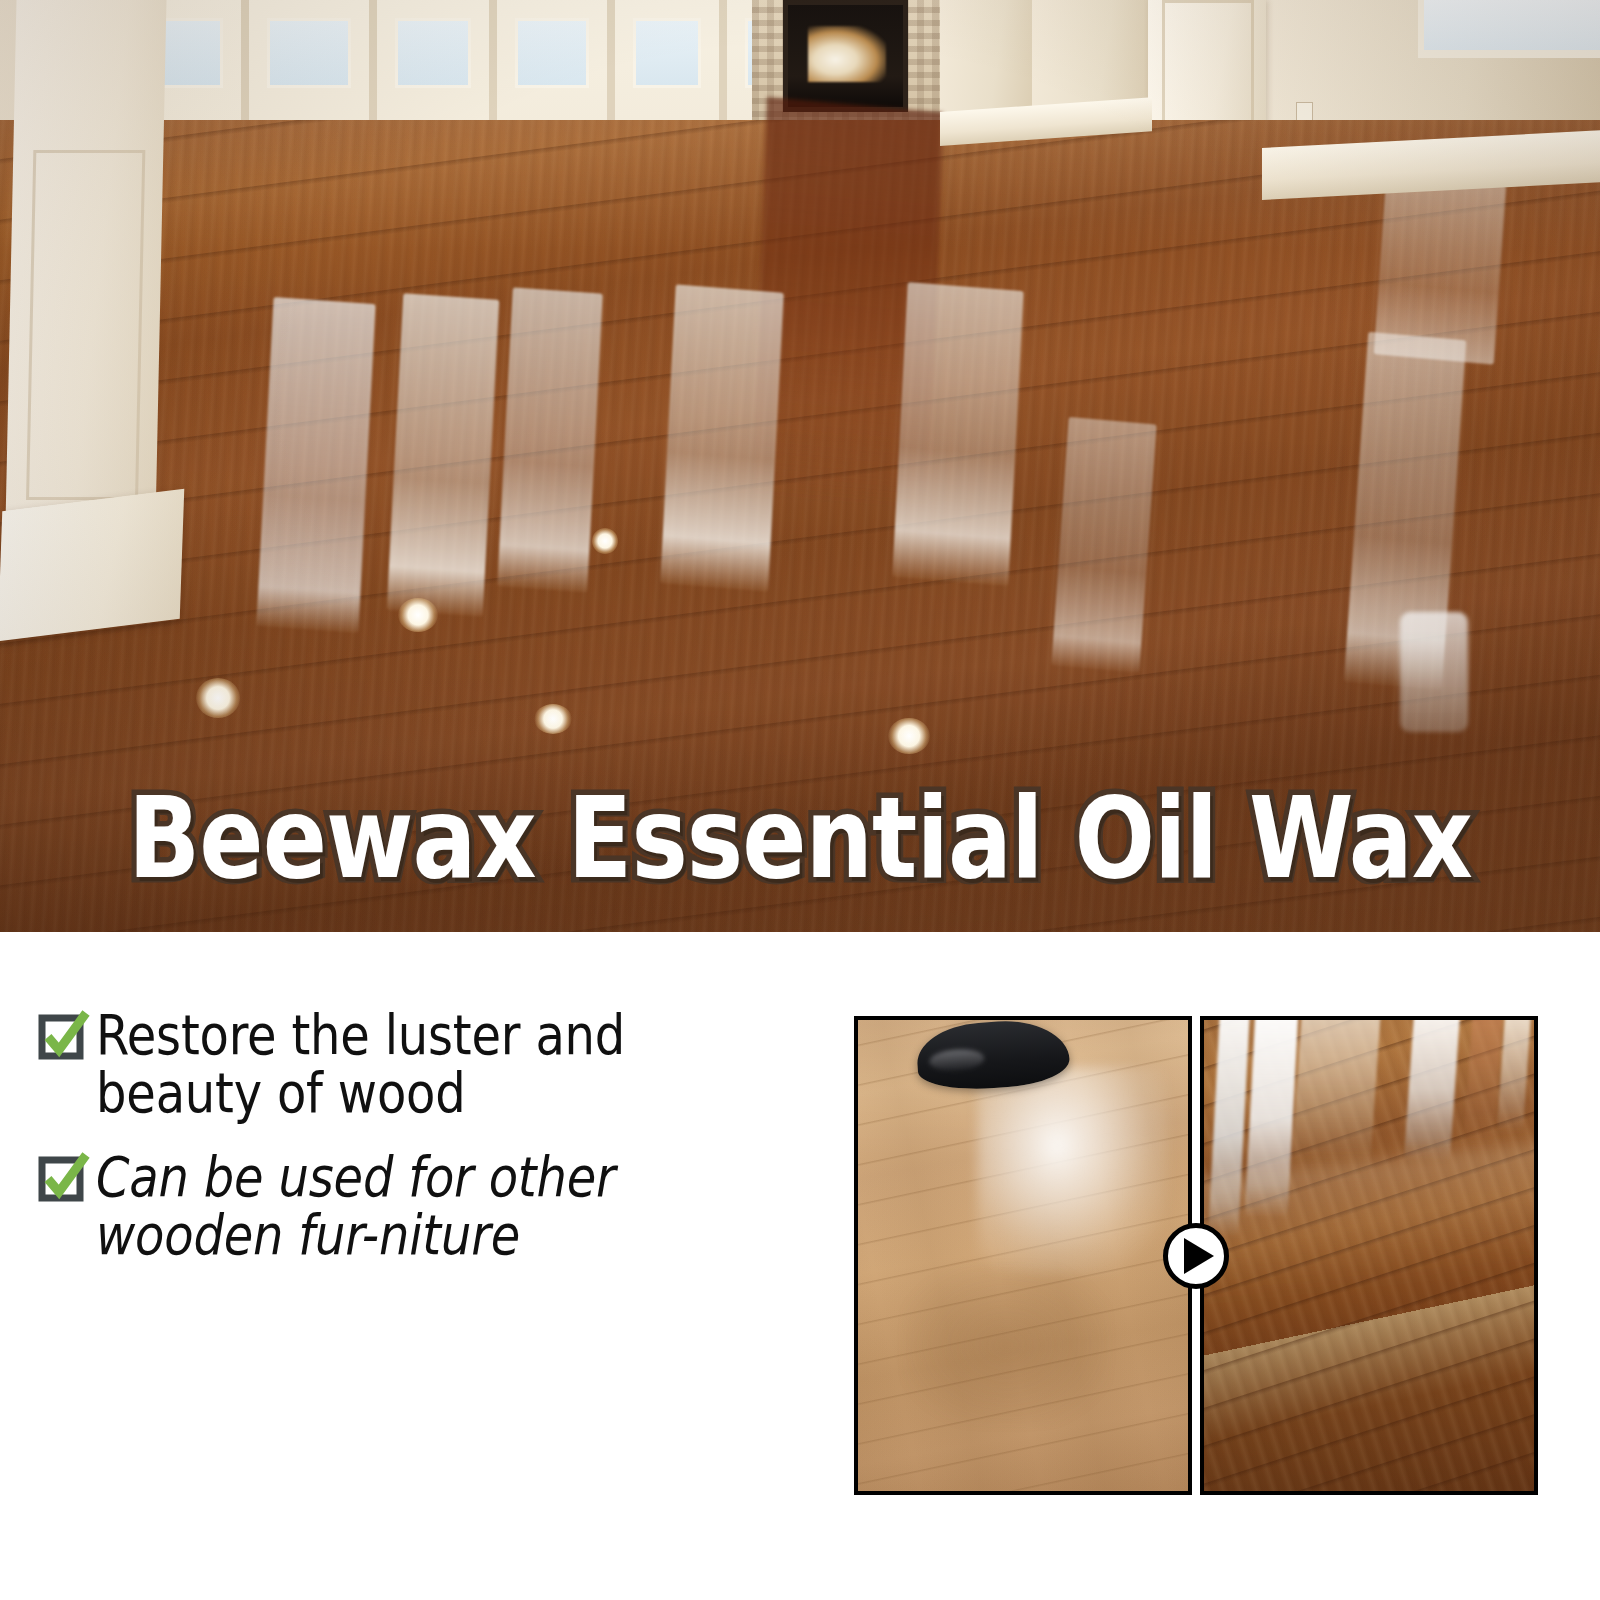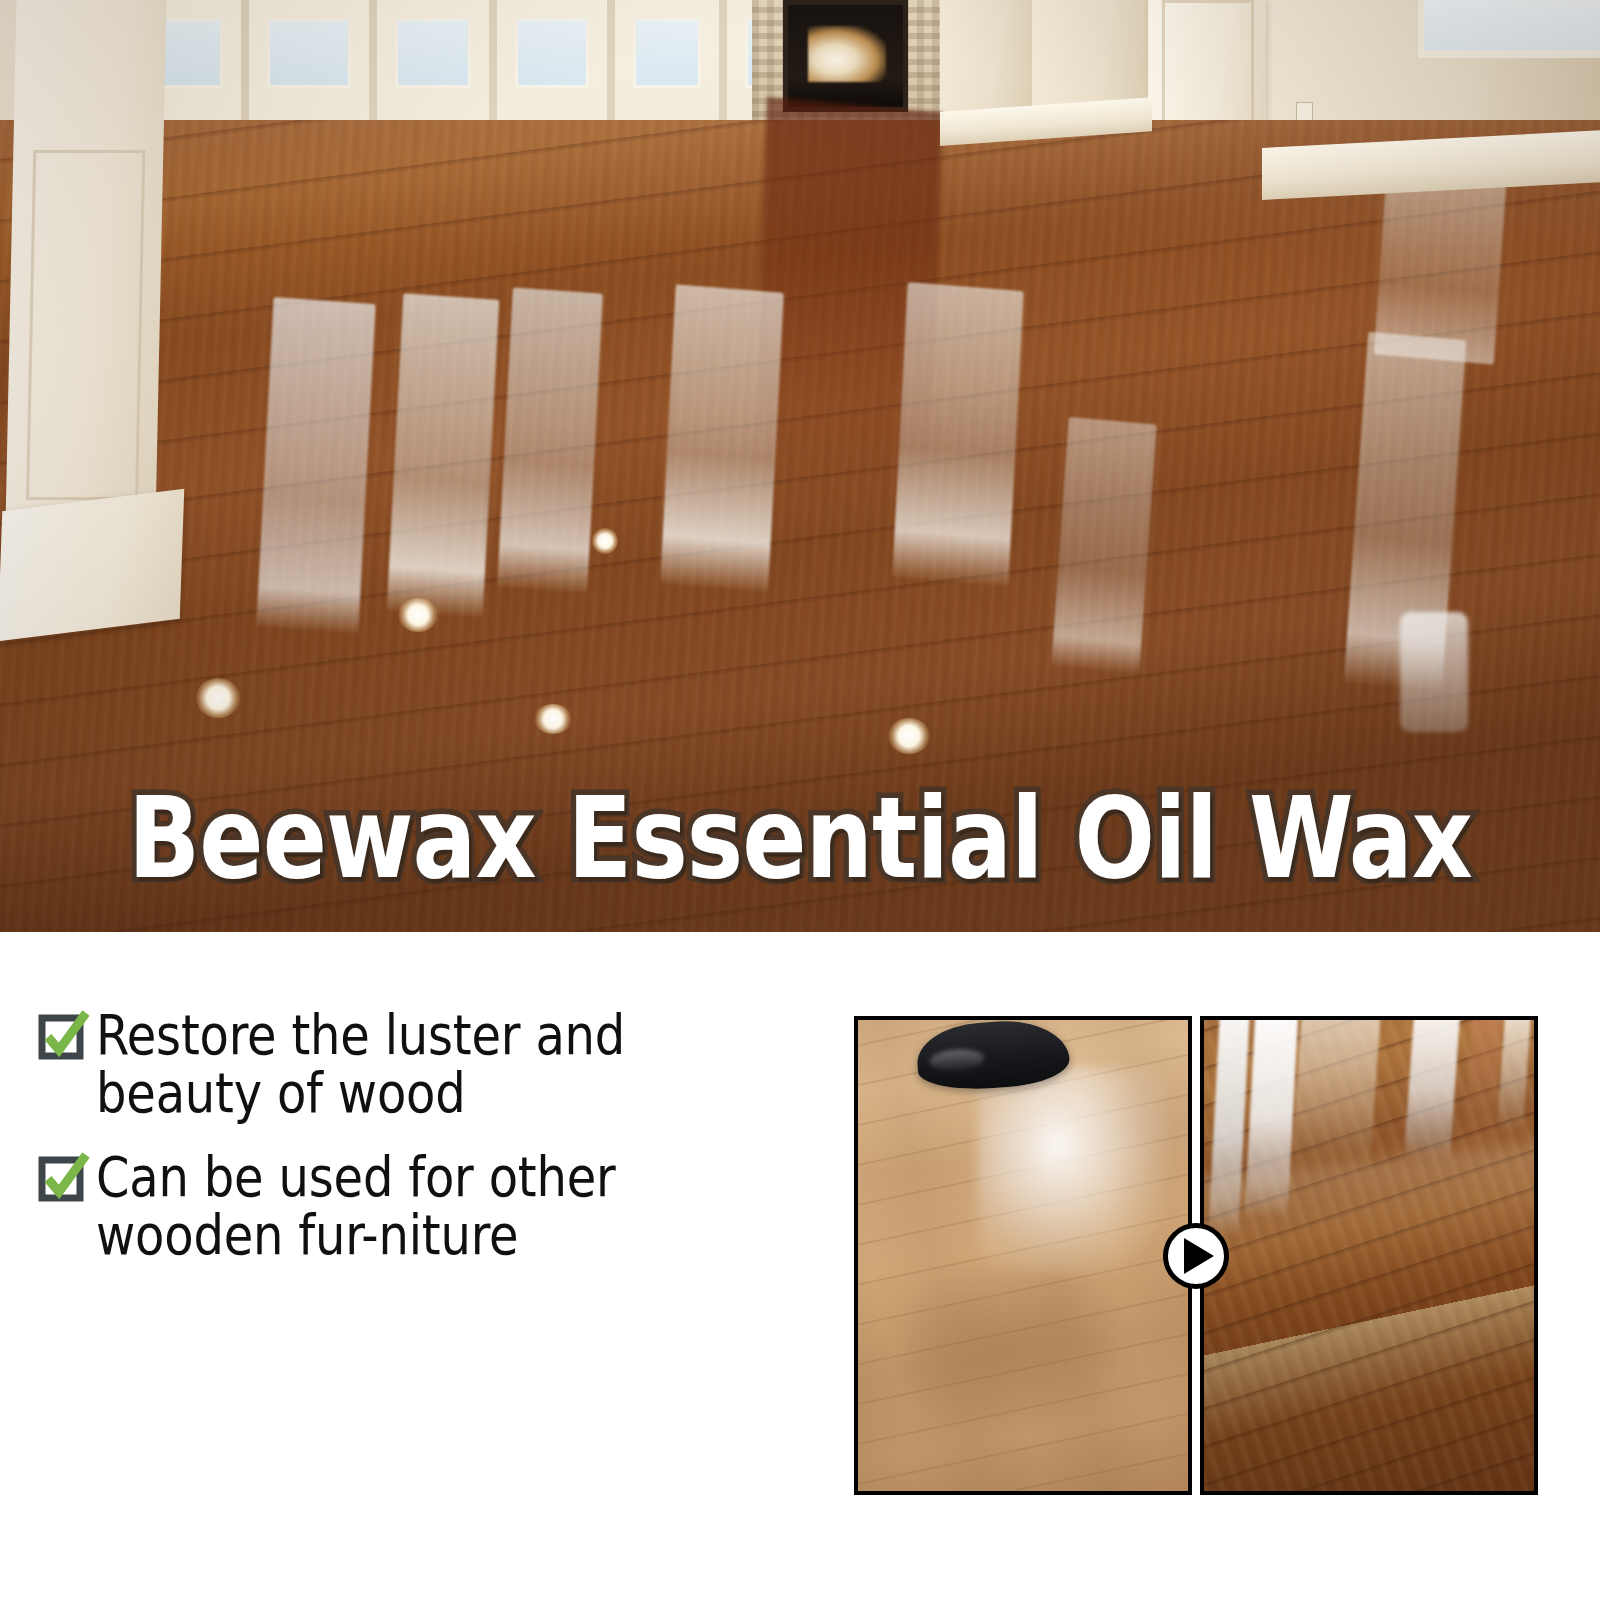--- a/index.html
+++ b/index.html
@@ -337,21 +337,21 @@
     left: 38px;
     top: 74px;
     width: 790px;
   }
 
   .bullet {
     display: flex;
     align-items: flex-start;
     margin-bottom: 26px;
   }
-  .bullet:last-child { margin-bottom: 15px; }
+  .bullet:last-child { margin-bottom: 15px; font-style: italic; }
 
   .check-icon {
     flex: 0 0 auto;
     width: 50px;
     height: 52px;
     margin-right: 8px;
     margin-top: 4px;
     position: relative;
   }
   .check-icon svg { display: block; width: 50px; height: 52px; overflow: visible; }

